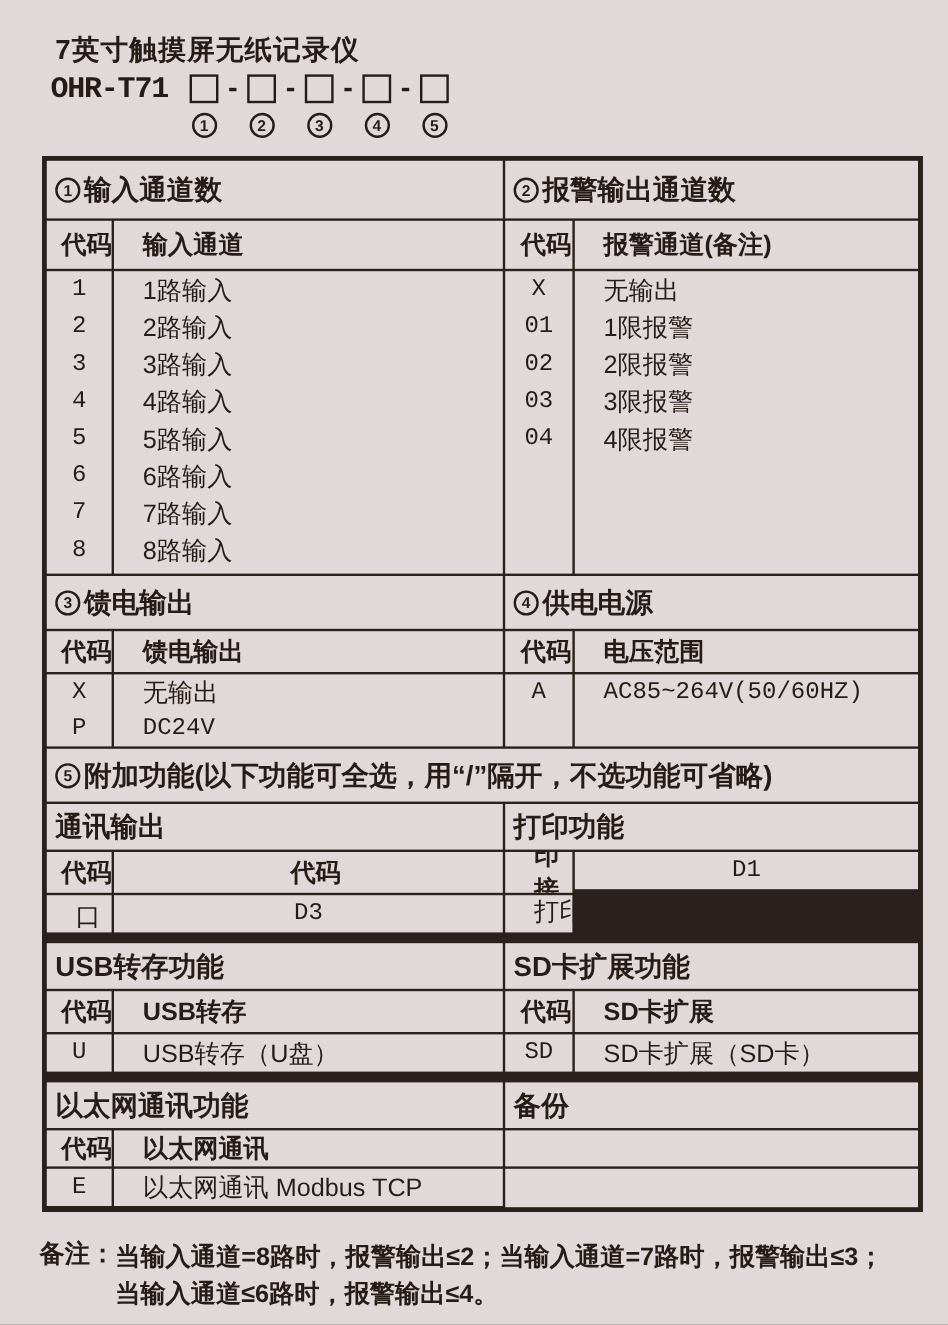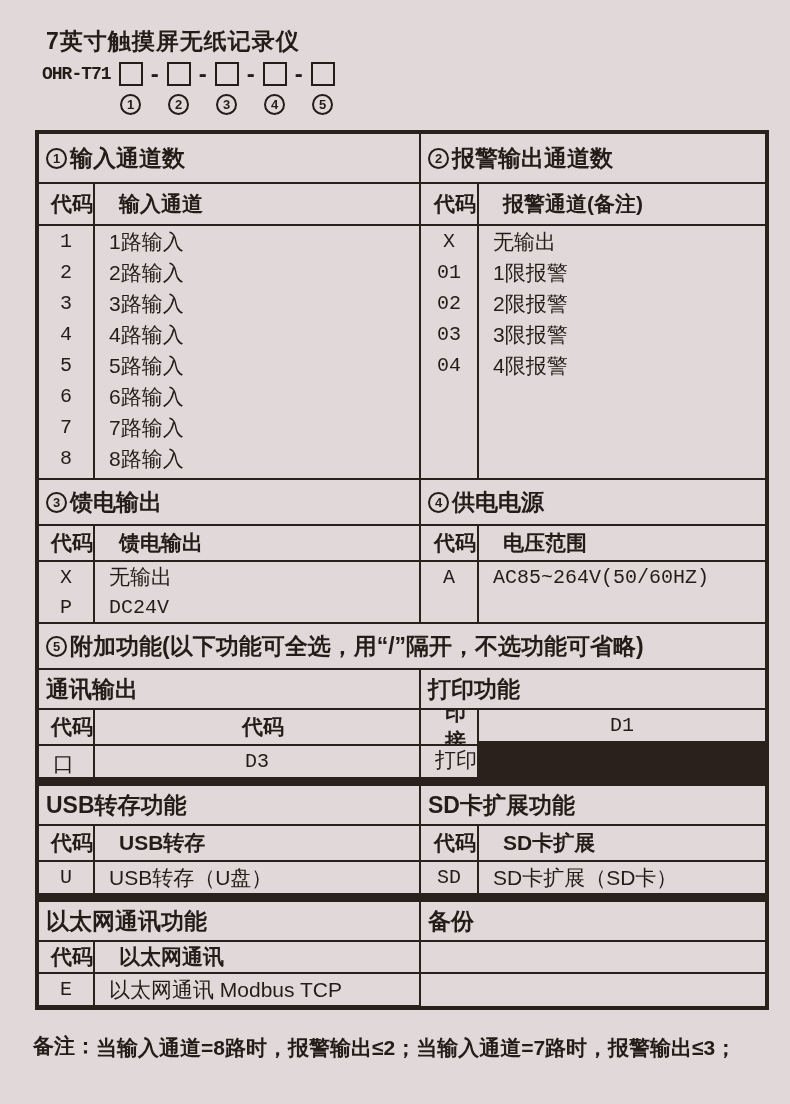--- a/index.html
+++ b/index.html
@@ -12,22 +12,22 @@
     overflow:hidden;
   }
   .title {
     position:absolute; left:46px; top:26px;
     font-size:23px; font-weight:bold; letter-spacing:1px;
   }
   
   .model { position:absolute; left:42px; top:62px; display:flex; align-items:flex-start; }
   .model-prefix {
     font-family:"Liberation Mono", monospace;
-    font-size:18px; font-weight:bold; line-height:25px; letter-spacing:-1px;
-    padding-right:8px;
+    font-size:25px; font-weight:bold; line-height:25px; letter-spacing:-1px;
+    padding-right:18px;
   }
   .slot { display:flex; flex-direction:column; align-items:center; gap:8px; }
   .mbox { width:24px; height:24px; border:2.5px solid #251c18; box-sizing:border-box; background:transparent; }
   .mdash { font-size:24px; font-weight:bold; line-height:24px; margin:0 8px; }
   .circ {
     width:21px; height:21px; border:2px solid #251c18; border-radius:50%;
     display:inline-flex; align-items:center; justify-content:center;
     font-size:13px; font-weight:bold; box-sizing:border-box; flex:none;
   }
   
@@ -40,21 +40,21 @@
     background:#2a201c;
     border:4px solid #2a201c;
   }
   .c { background:#e1d9d9; display:flex; align-items:center; overflow:hidden; box-sizing:border-box; }
   .sp2 { grid-column:span 2; }
   .sp4 { grid-column:span 4; }
   .sec { font-size:23px; font-weight:bold; padding-left:7px; gap:3px; }
   .hdr { font-size:21px; font-weight:bold; padding-left:24px; }
   .chdr { justify-content:center; padding-left:12px; }
   .list { flex-direction:column; align-items:stretch; justify-content:flex-start; }
-  .ln { height:31px; display:flex; align-items:center; padding-left:14px; font-size:21px; flex:none; }
+  .ln { height:31px; display:flex; align-items:center; padding-left:24px; font-size:21px; flex:none; }
   .ln2 { height:30px; }
   .code { justify-content:center; padding-left:0; font-family:"Liberation Mono", monospace; font-size:20px; }
   .mono { font-family:"Liberation Mono", monospace; font-size:20px; }
   
   .footnote {
     position:absolute; left:33px; top:1032px;
     display:flex; font-size:21px; font-weight:bold; line-height:31px;
   }
   .fn-label { flex:none;font-family:Liberation Mono, monospace; }
 </style>
@@ -211,14 +211,15 @@
   <div class="c ln code">E</div>
   <div class="c ln">以太网通讯 Modbus TCP</div>
   <div class="c sp2"></div>
 
 </div>
 
 <div class="footnote">
   <span class="fn-label">备注：</span>
   <div class="fn-lines">
     <div>当输入通道=8路时，报警输出≤2；当输入通道=7路时，报警输出≤3；</div>
+    <div>当输入通道≤6路时，报警输出≤4。</div>
   </div>
 </div>
 
 </body></html>

